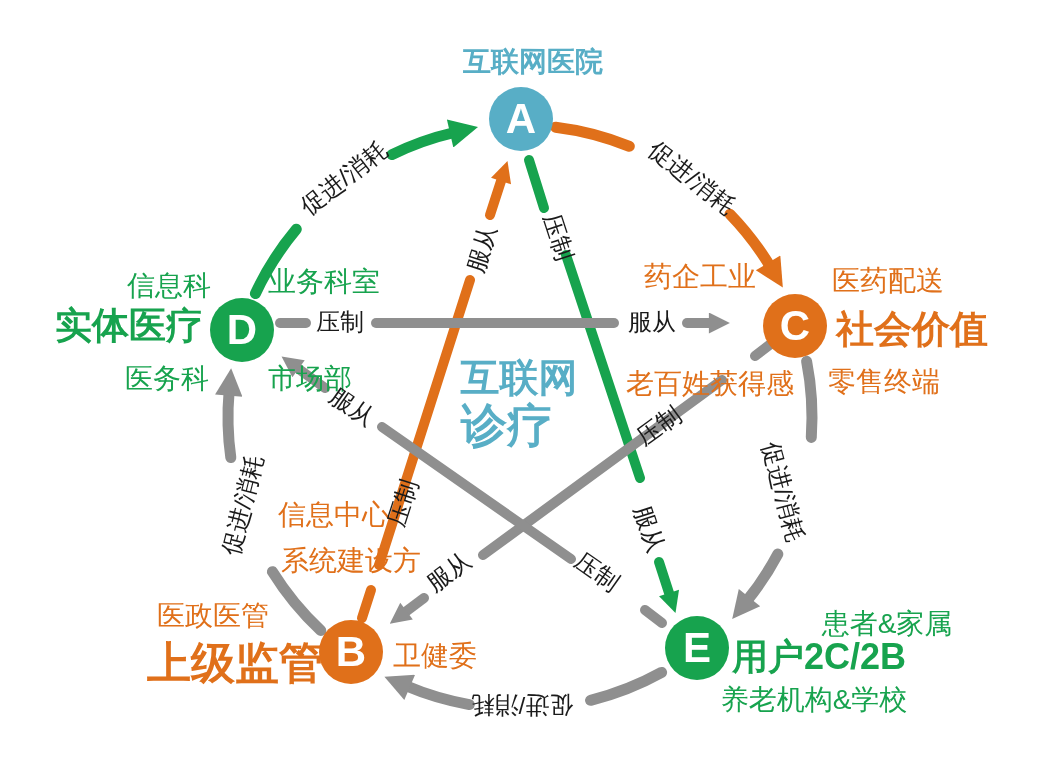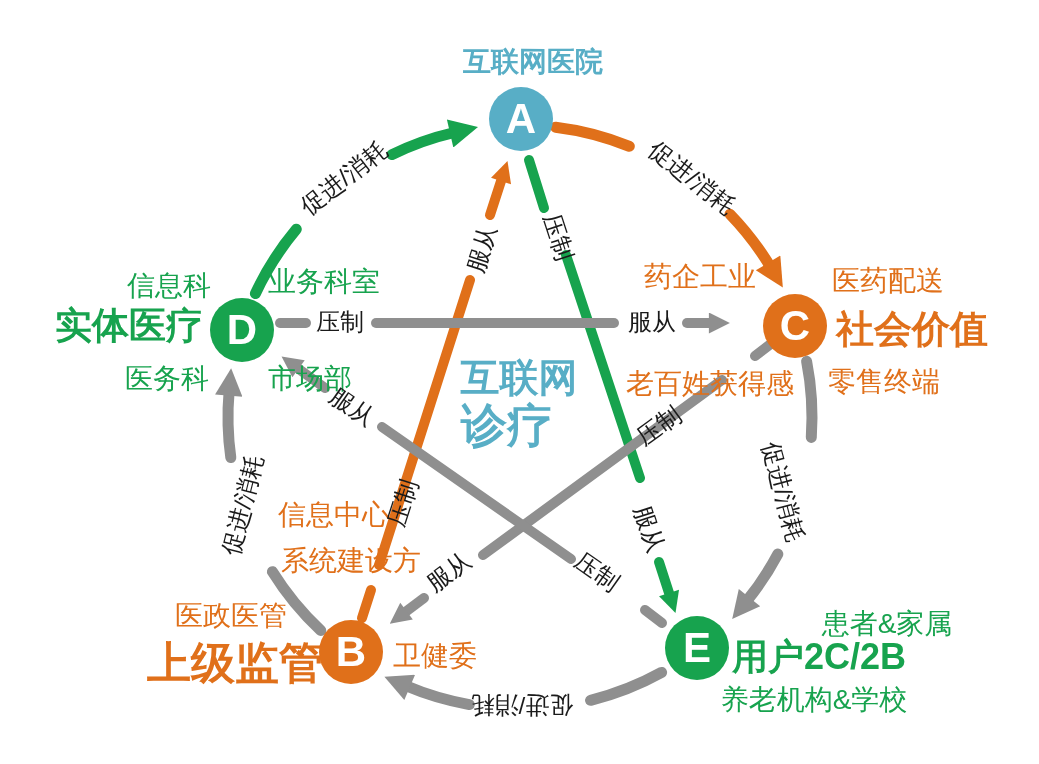--- a/index.html
+++ b/index.html
@@ -132,21 +132,21 @@
   <div class="lbl orange-t sub" style="left:700px;top:277px;">药企工业</div>
   <div class="lbl orange-t sub" style="left:888px;top:281px;">医药配送</div>
   <div class="lbl orange-t sub" style="left:710px;top:384px;">老百姓获得感</div>
   <div class="lbl orange-t big" style="left:912px;top:329px;">社会价值</div>
   <div class="lbl orange-t sub" style="left:884px;top:382px;">零售终端</div>
 
   <div class="lbl green-t sub" style="left:841px;top:624px;margin-left:46px;">患者&amp;家属</div>
   <div class="lbl green-t big" style="left:819px;top:657px;font-size:36px;">用户2C/2B</div>
   <div class="lbl green-t sub" style="left:814px;top:700px;">养老机构&amp;学校</div>
 
-  <div class="lbl orange-t sub" style="left:231px;top:616px;">医政医管</div>
+  <div class="lbl orange-t sub" style="left:213px;top:616px;">医政医管</div>
   <div class="lbl orange-t big" style="left:235px;top:663px;font-size:44px;">上级监管</div>
   <div class="lbl orange-t sub" style="left:435px;top:656px;">卫健委</div>
   <div class="lbl orange-t sub" style="left:334px;top:515px;">信息中心</div>
   <div class="lbl orange-t sub" style="left:351px;top:561px;">系统建设方</div>
 
   <div class="lbl green-t sub" style="left:169px;top:286px;">信息科</div>
   <div class="lbl green-t sub" style="left:324px;top:282px;">业务科室</div>
   <div class="lbl green-t big" style="left:129px;top:325px;font-size:37px;">实体医疗</div>
   <div class="lbl green-t sub" style="left:167px;top:379px;">医务科</div>
   <div class="lbl green-t sub" style="left:310px;top:379px;">市场部</div>

